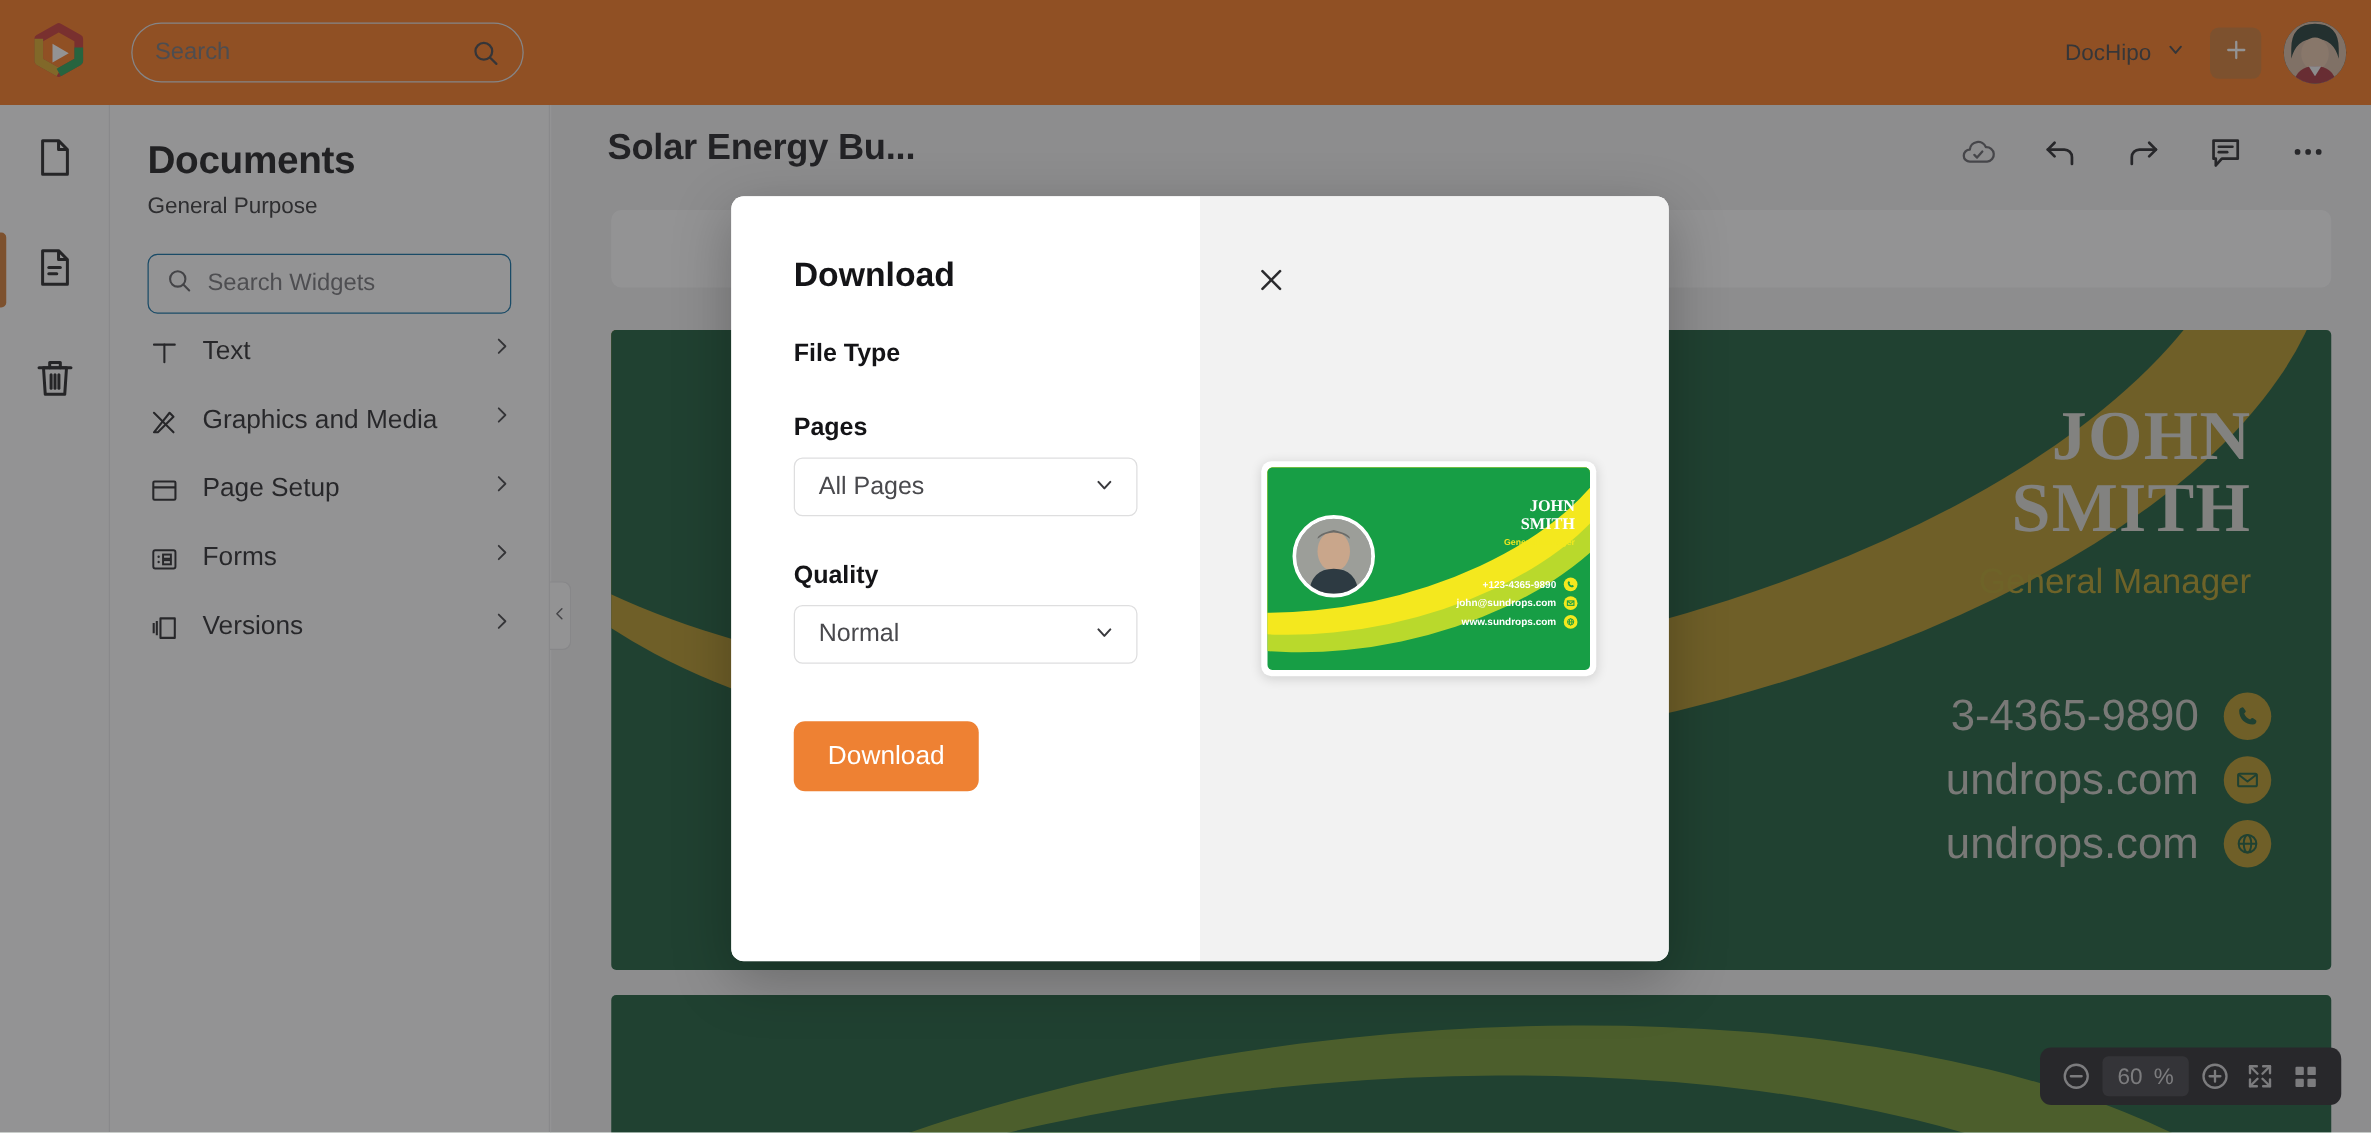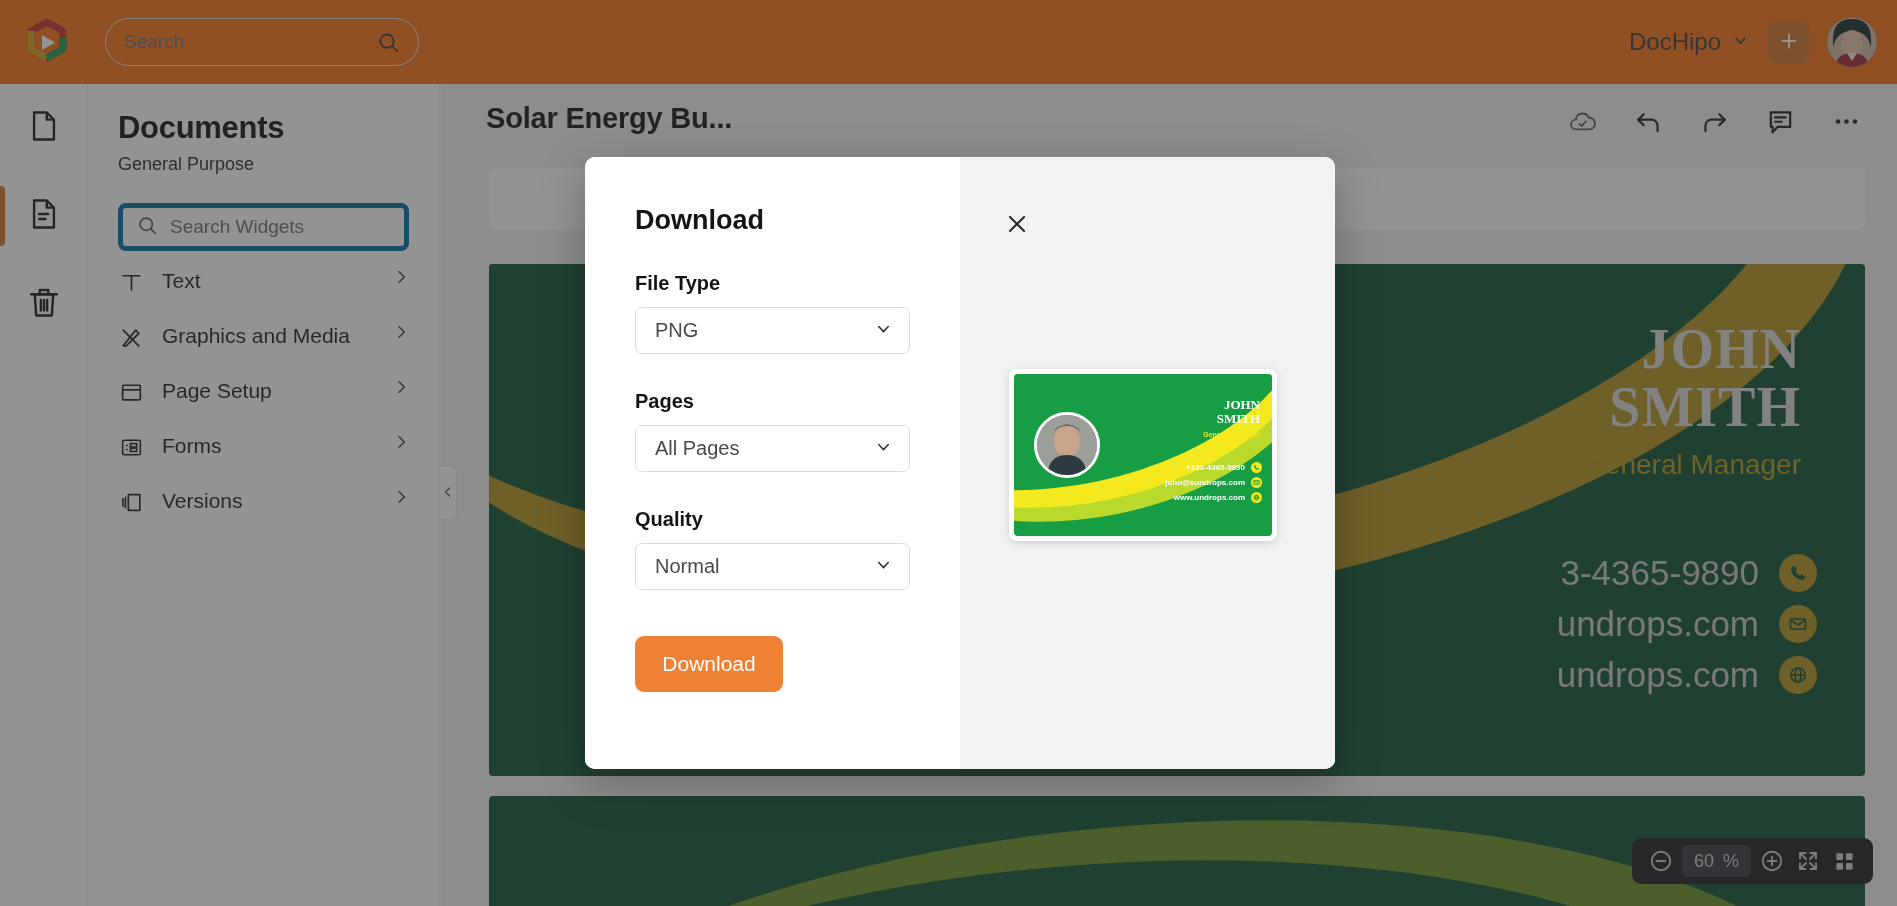--- a/index.html
+++ b/index.html
@@ -27,21 +27,21 @@
     flex: 1; border: none; outline: none; font-size: 19px;
     color: #4a4a4a; font-family: "Liberation Sans", sans-serif; background: transparent;
   }
   .search-box input::placeholder { color: #6d6d72; }
   .search-ico { width: 23px; height: 23px; flex: 0 0 auto; }
 
   .brand-menu {
     position: absolute; right: 148px; top: 22px; height: 40px;
     display: flex; align-items: center; gap: 11px; cursor: pointer;
   }
-  .brand-menu .bname { font-size: 24px; color: #3d3d40; margin-left: 28px; }
+  .brand-menu .bname { font-size: 18px; color: #3d3d40; margin-left: 28px; }
   .plus-btn {
     position: absolute; right: 88px; top: 22px; width: 41px; height: 41px;
     background: #d2762a; border-radius: 7px; display: flex;
     align-items: center; justify-content: center; cursor: pointer;
   }
   .avatar {
     position: absolute; right: 20px; top: 17px; width: 50px; height: 50px;
     border-radius: 50%; overflow: hidden; background: #1d3b38; cursor: pointer;
   }
 
@@ -60,21 +60,21 @@
   }
 
   
   .panel {
     position: absolute; left: 88px; top: 84px; width: 352px; height: 822px;
     background: #ffffff; border-right: 1px solid #ebebed; padding: 26px 30px 0 30px;
   }
   .panel-title { font-size: 31px; font-weight: bold; color: #121214; letter-spacing: -0.3px; }
   .panel-sub { font-size: 18px; color: #2c2c2f; margin-top: 8px; }
   .widget-search {
-    margin-top: 28px; height: 48px; border: 5px solid #0369a1; border-radius: 8px;
+    margin-top: 28px; height: 48px; border: 1px solid #0369a1; border-radius: 8px;
     display: flex; align-items: center; gap: 12px; padding: 0 14px;
   }
   .widget-search input {
     flex: 1; border: none; outline: none; font-size: 19px; color: #4a4a4a;
     font-family: "Liberation Sans", sans-serif; background: transparent;
   }
   .widget-search input::placeholder { color: #6f6f74; }
 
   .wlist { margin-top: 18px; }
   .wrow {
@@ -560,28 +560,20 @@
     </div>
   </div>
 
   <div class="overlay"></div>
 
   <div class="modal">
     <div class="modal-left">
       <div class="modal-title">Download</div>
 
       <div class="field-label">File Type</div>
-      <div class="select-box">
-        <span class="sval">PNG</span>
-        <span>
-          <svg viewBox="0 0 24 24" width="19" height="19" fill="none" stroke="#3a3a3e" stroke-width="2.1" stroke-linecap="round" stroke-linejoin="round">
-              <polyline points="6 9.5 12 16 18 9.5"></polyline>
-            </svg>
-        </span>
-      </div>
 
       <div class="field-label">Pages</div>
       <div class="select-box">
         <span class="sval">All Pages</span>
         <span>
           <svg viewBox="0 0 24 24" width="19" height="19" fill="none" stroke="#3a3a3e" stroke-width="2.1" stroke-linecap="round" stroke-linejoin="round">
               <polyline points="6 9.5 12 16 18 9.5"></polyline>
             </svg>
         </span>
       </div>
@@ -640,21 +632,21 @@
             <div class="thumb-line">
               <span class="tt">john@sundrops.com</span>
               <span class="ti">
                 <svg viewBox="0 0 24 24" width="7" height="7" fill="none" stroke="#179e45" stroke-width="3">
                     <rect x="3" y="6" width="18" height="12"></rect>
                     <polyline points="3.6 7 12 13.4 20.4 7"></polyline>
                   </svg>
               </span>
             </div>
             <div class="thumb-line">
-              <span class="tt">www.undrops.com</span>
+              <span class="tt">www.sundrops.com</span>
               <span class="ti">
                 <svg viewBox="0 0 24 24" width="7" height="7" fill="none" stroke="#179e45" stroke-width="2.6">
                     <circle cx="12" cy="12" r="8.5"></circle>
                     <line x1="3.5" y1="12" x2="20.5" y2="12"></line>
                     <ellipse cx="12" cy="12" rx="3.6" ry="8.5"></ellipse>
                   </svg>
               </span>
             </div>
           </div>
         </div>

